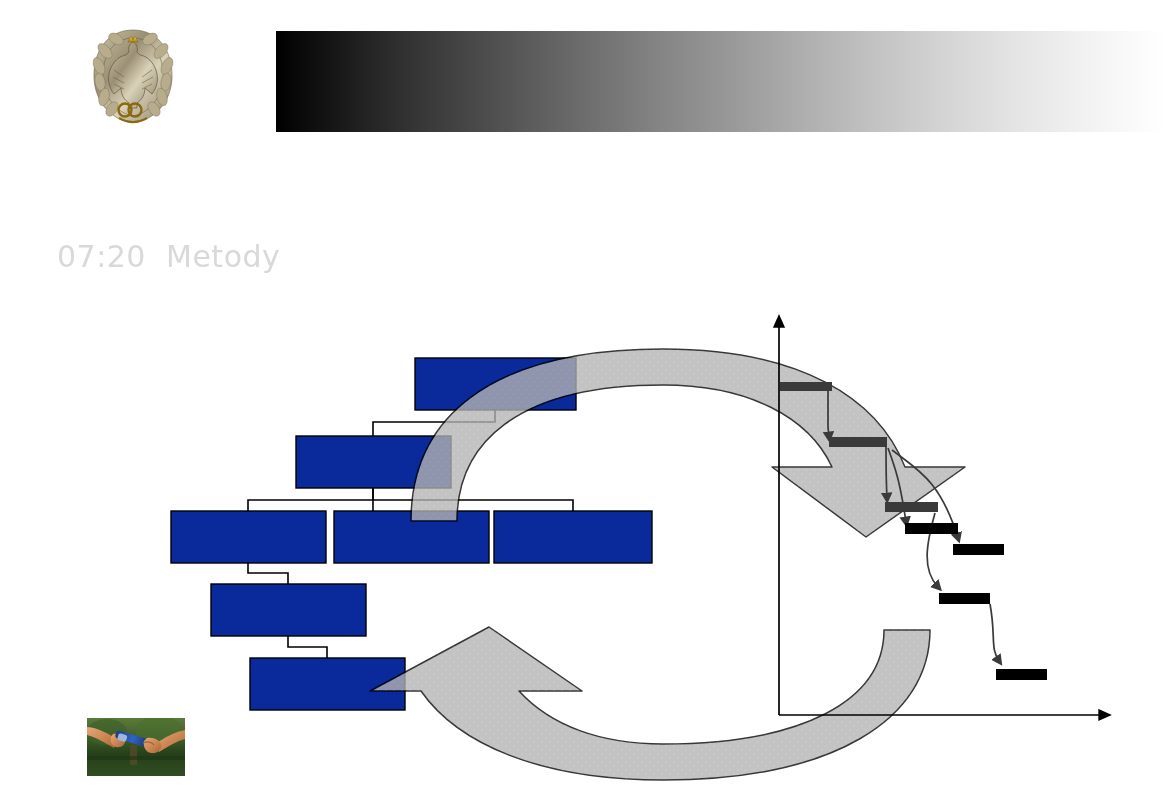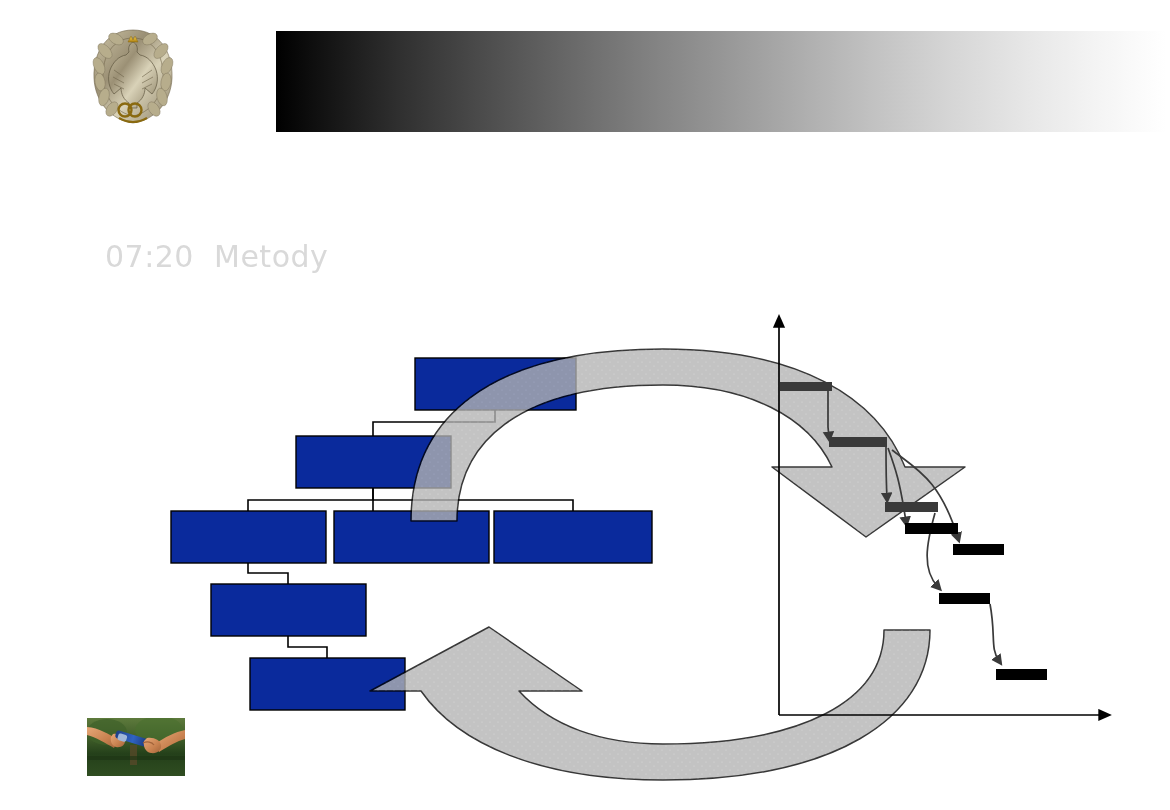--- a/index.html
+++ b/index.html
@@ -57,21 +57,20 @@
   #slide-title {
     position: absolute;
     left: 57px;
     top: 239px;
     font-size: 30px;
     letter-spacing: 0.5px;
     color: #d9d9d9;
     white-space: pre;
     font-family: "DejaVu Sans", sans-serif;
     font-weight: 400;
-    margin-left: 48px;
   }
 
   
   #diagram {
     position: absolute;
     left: 0;
     top: 0;
     width: 1170px;
     height: 810px;
   }

